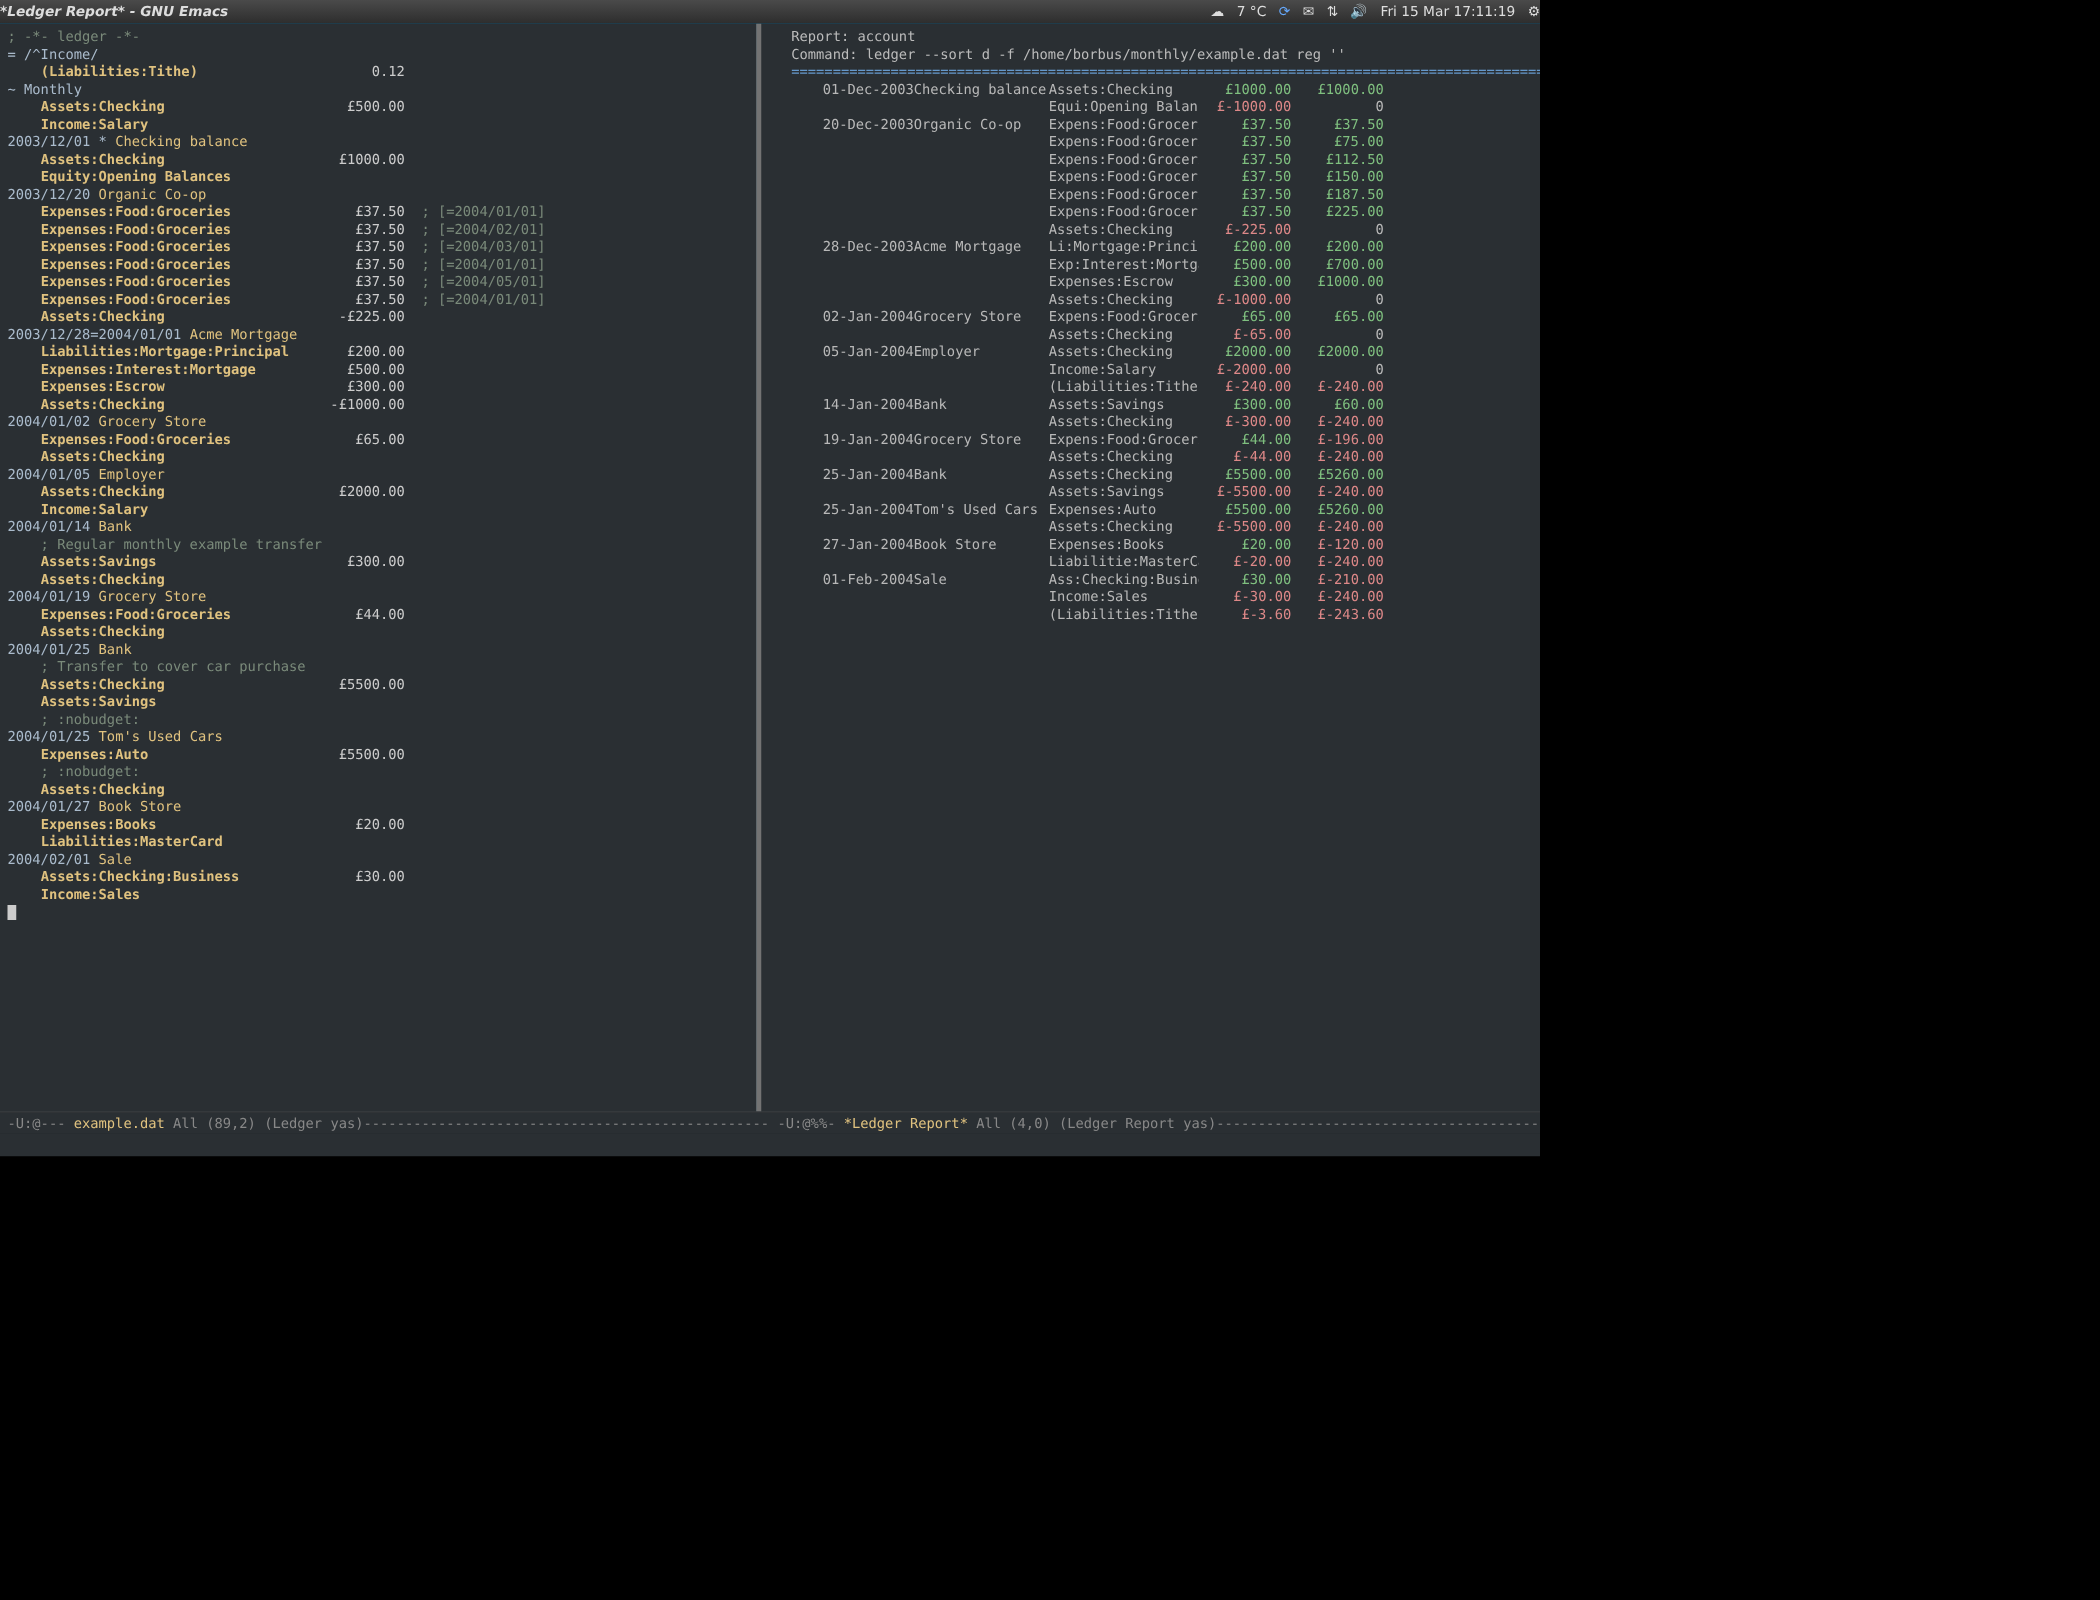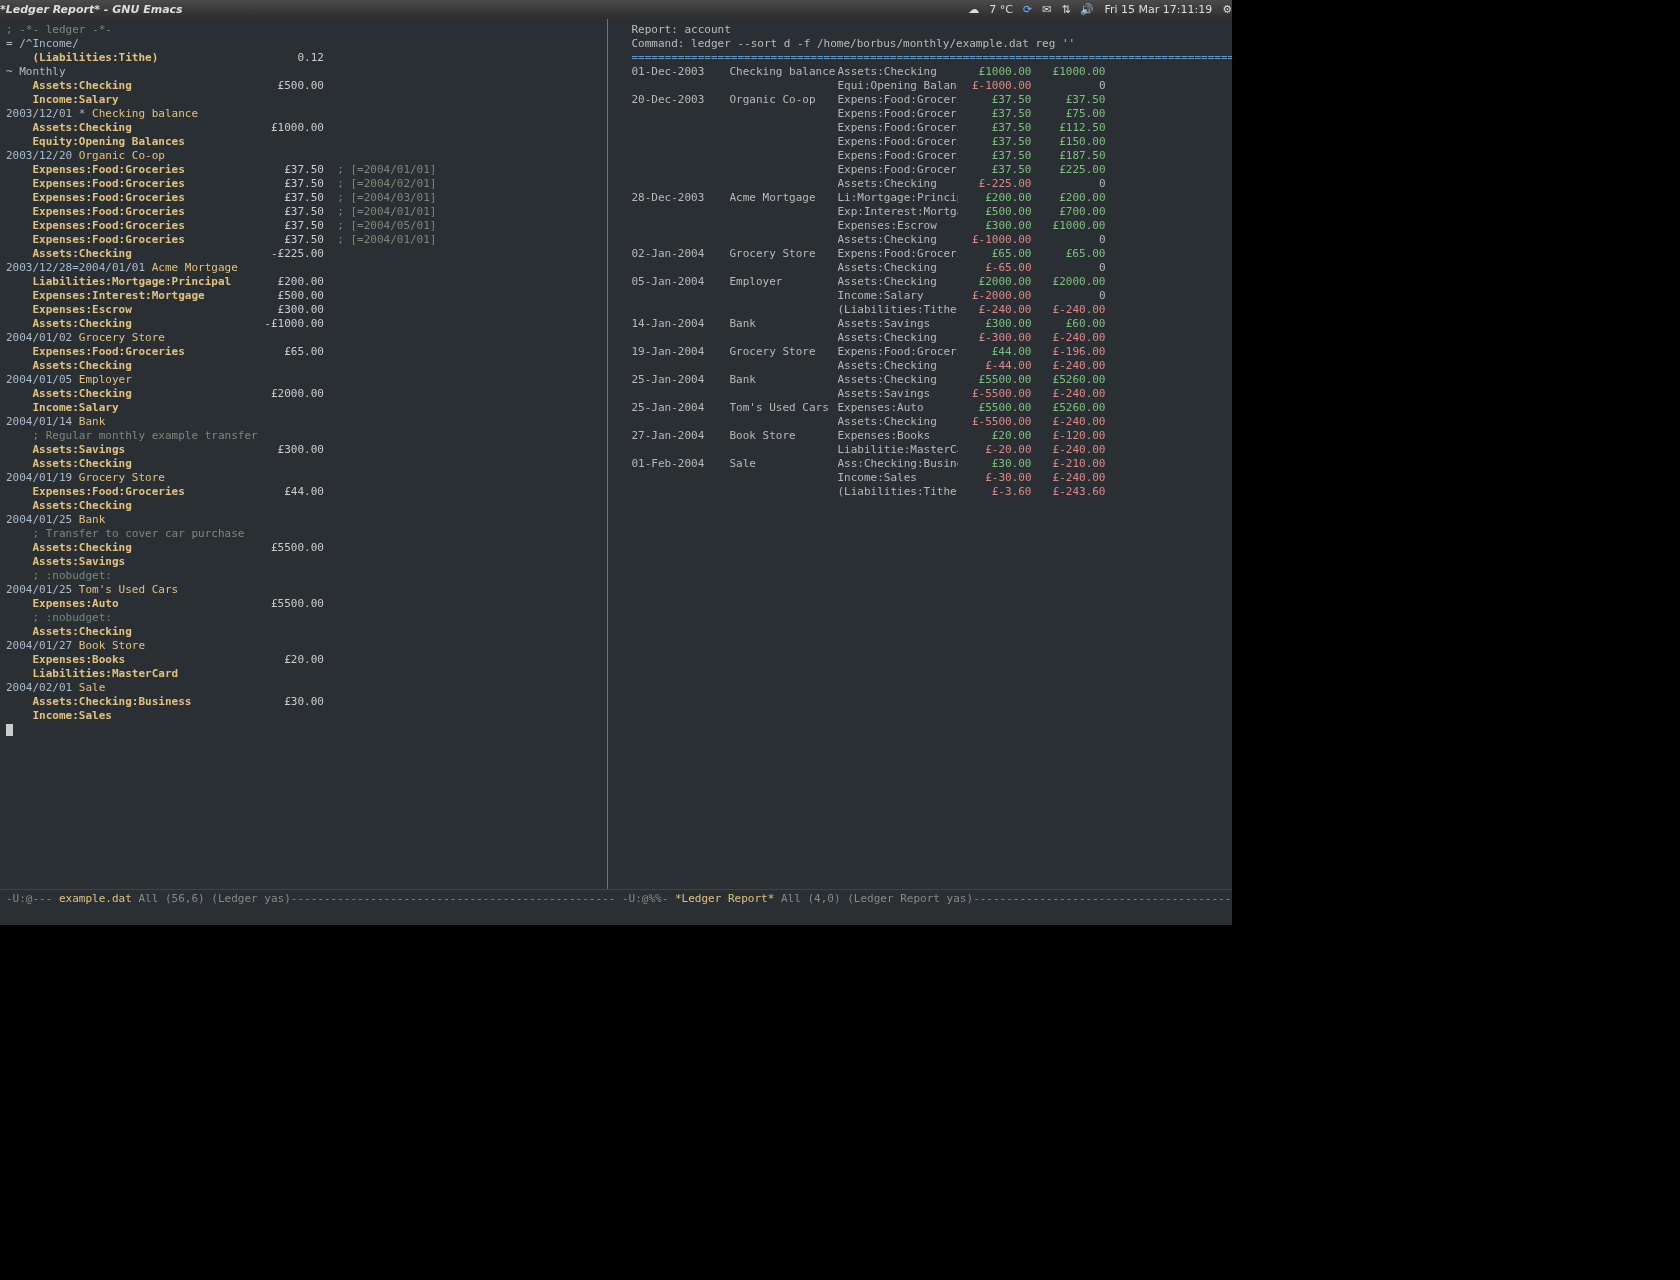--- a/index.html
+++ b/index.html
@@ -31,21 +31,21 @@
   }
   .pane {
     flex: 1;
     padding: 4px 6px 4px 6px;
     overflow: hidden;
     background: #2a2f33;
     color: #b8b8b8;
     line-height: 14px;
     position: relative;
   }
-  .pane.right { border-left: 1px solid #737373; padding-left: 24px; }
+  .pane.right { border-left: 4px solid #737373; padding-left: 24px; }
   .modeline-row {
     display:flex;
     background:#2a2f33;
     border-top:1px solid #444;
     height: 18px;
   }
   .modeline {
     flex:1;
     background:#2a2f33;
     color:#888;
@@ -65,21 +65,21 @@
   .c-comment { color:#7a8a7a; }
   .c-aut { color:#aabbcc; }
   .c-per { color:#aabbcc; }
   .c-date { color:#aabbcc; }
   .c-payee { color:#e0c27f; }
   .c-acct { color:#e0c27f; font-weight:bold;}
   .c-amt { color:#ccc; }
   .c-eff { color:#7a8a7a; }
   .line { white-space: pre; }
   .rline { white-space: pre; display:flex; }
-  .rdate { width: 98px; display:inline-block;}
+  .rdate { width: 98px; display:inline-block;text-align:right;}
   .rpayee { width: 108px; display:inline-block; overflow:hidden;}
   .racct { width: 120px; display:inline-block; overflow:hidden;}
   .ramt { width: 74px; display:inline-block; text-align:right;}
   .rbal { width: 74px; display:inline-block; text-align:right;}
   .pos { color:#7fbf7f; }
   .neg { color:#d88; }
   .hdr { color:#bbb; }
   .hr { color:#6699cc; }
   .cursor {
     display:inline-block;
@@ -205,20 +205,20 @@
       <div class="rline"><span class="rdate">27-Jan-2004</span><span class="rpayee">Book Store</span><span class="racct">Expenses:Books</span><span class="ramt pos">£20.00</span><span class="rbal neg">£-120.00</span></div>
       <div class="rline"><span class="rdate"></span><span class="rpayee"></span><span class="racct">Liabilitie:MasterCard</span><span class="ramt neg">£-20.00</span><span class="rbal neg">£-240.00</span></div>
       <div class="rline"><span class="rdate">01-Feb-2004</span><span class="rpayee">Sale</span><span class="racct">Ass:Checking:Business</span><span class="ramt pos">£30.00</span><span class="rbal neg">£-210.00</span></div>
       <div class="rline"><span class="rdate"></span><span class="rpayee"></span><span class="racct">Income:Sales</span><span class="ramt neg">£-30.00</span><span class="rbal neg">£-240.00</span></div>
       <div class="rline"><span class="rdate"></span><span class="rpayee"></span><span class="racct">(Liabilities:Tithe)</span><span class="ramt neg">£-3.60</span><span class="rbal neg">£-243.60</span></div>
     </div>
 </div>
 
 <div class="modeline-row">
   <div class="modeline">
-    <span>-U:@---  </span><span class="buf">example.dat</span><span>   All (56,6)     </span><span>(Ledger yas)</span><span>--------------------------------------------------</span>
+    <span>-U:@---  </span><span class="buf">example.dat</span><span>   All (89,2)     </span><span>(Ledger yas)</span><span>--------------------------------------------------</span>
   </div>
   <div class="modeline">
     <span>-U:@%%-  </span><span class="buf">*Ledger Report*</span><span>   All (4,0)     </span><span>(Ledger Report yas)</span><span>----------------------------------------</span>
   </div>
 </div>
 
 <div class="minibuffer"></div>
 
 </body></html>

